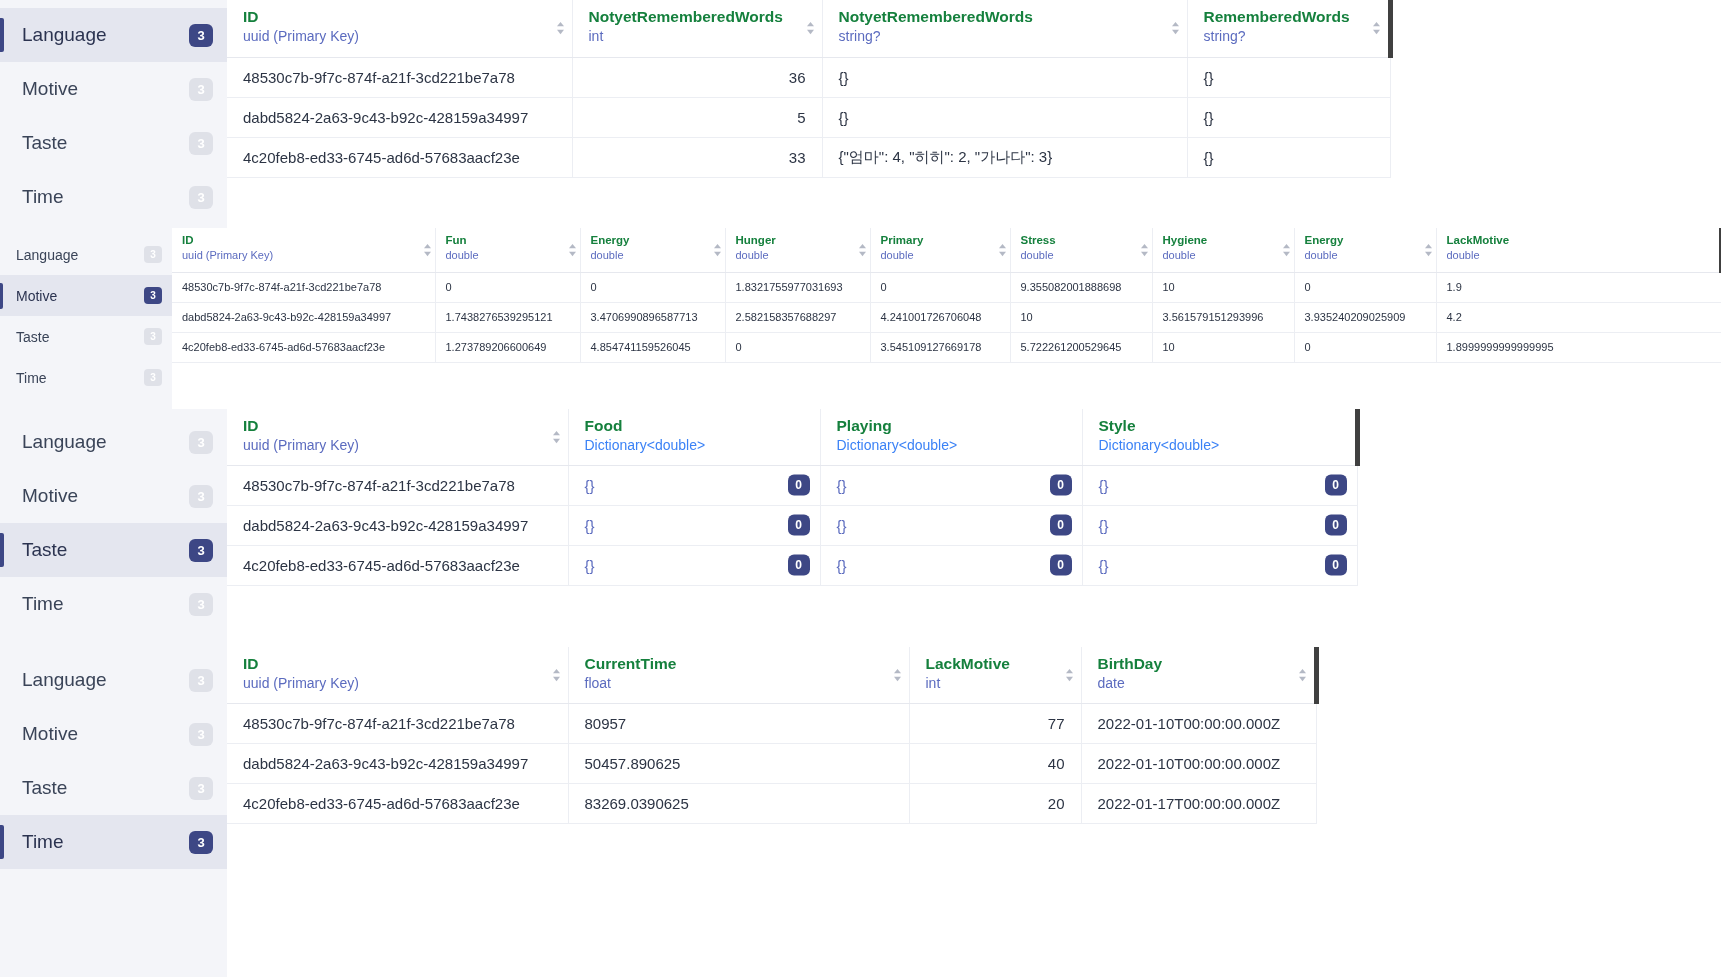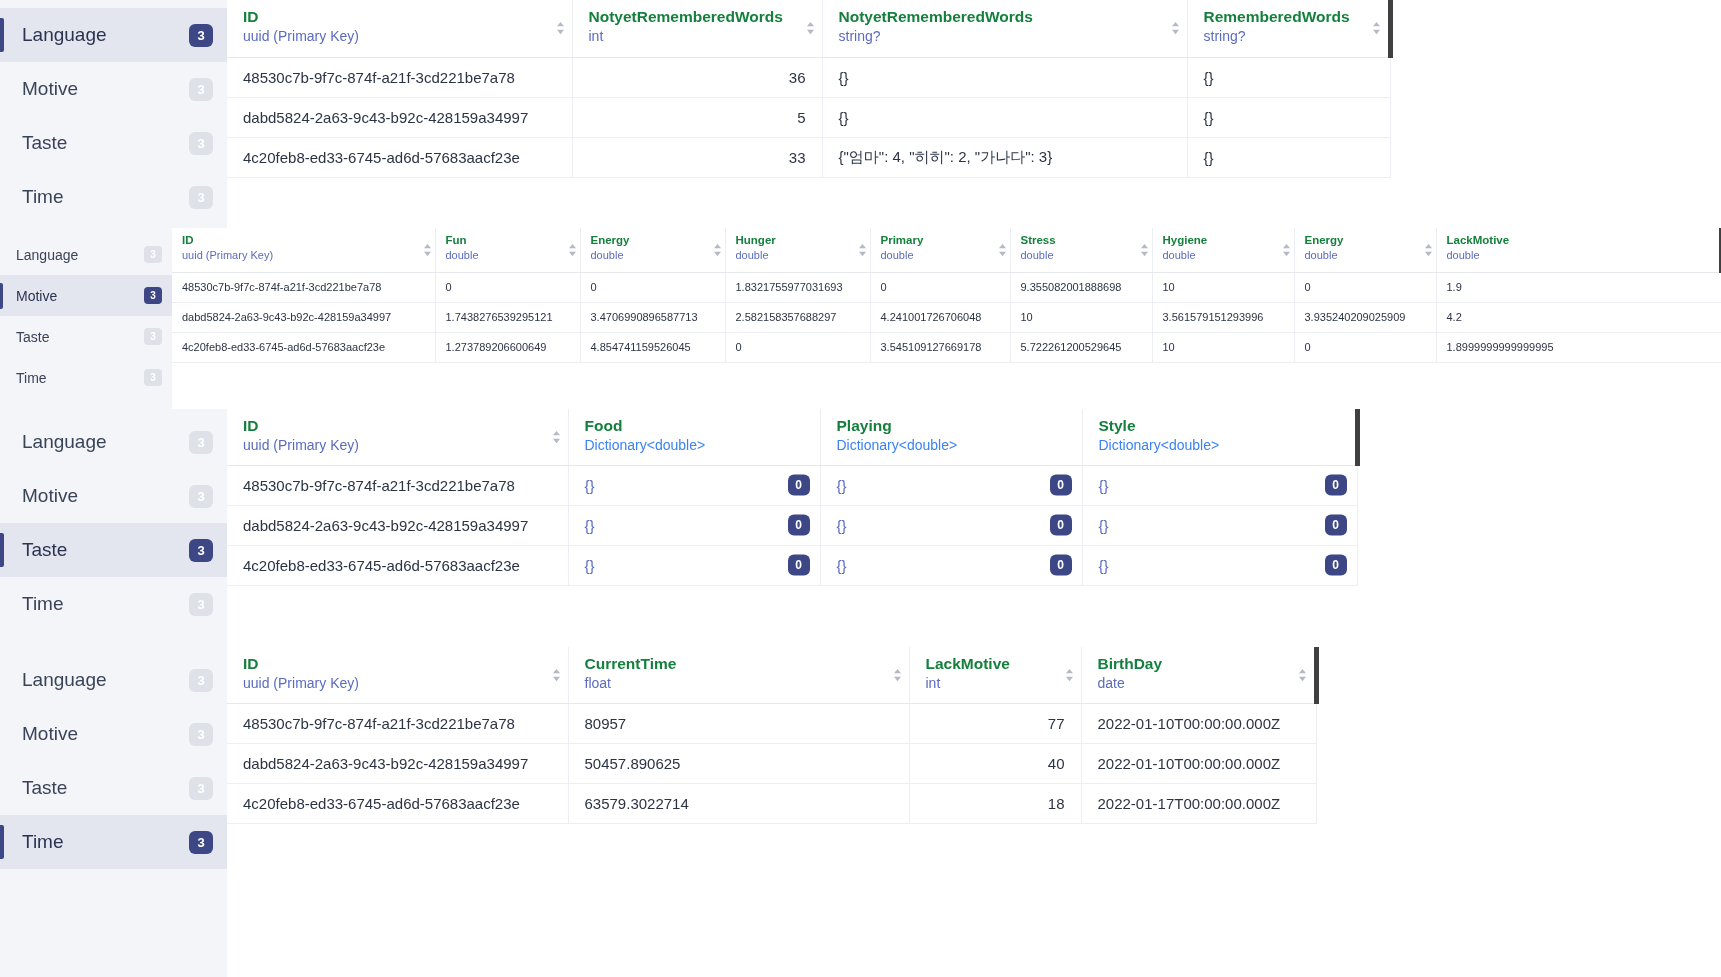--- a/index.html
+++ b/index.html
@@ -595,21 +595,21 @@
               <td><span>2022-01-10T00:00:00.000Z</span></td>
             </tr>
             <tr>
               <td><span>dabd5824-2a63-9c43-b92c-428159a34997</span></td>
               <td><span>50457.890625</span></td>
               <td class="num"><span>40</span></td>
               <td><span>2022-01-10T00:00:00.000Z</span></td>
             </tr>
             <tr>
               <td><span>4c20feb8-ed33-6745-ad6d-57683aacf23e</span></td>
-              <td><span>63579.3022714</span></td>
-              <td class="num"><span>18</span></td>
+              <td><span>83269.0390625</span></td>
+              <td class="num"><span>20</span></td>
               <td><span>2022-01-17T00:00:00.000Z</span></td>
             </tr>
           </tbody>
         </table>
       </div>
     </div>
   </div>
 
 </body></html>

